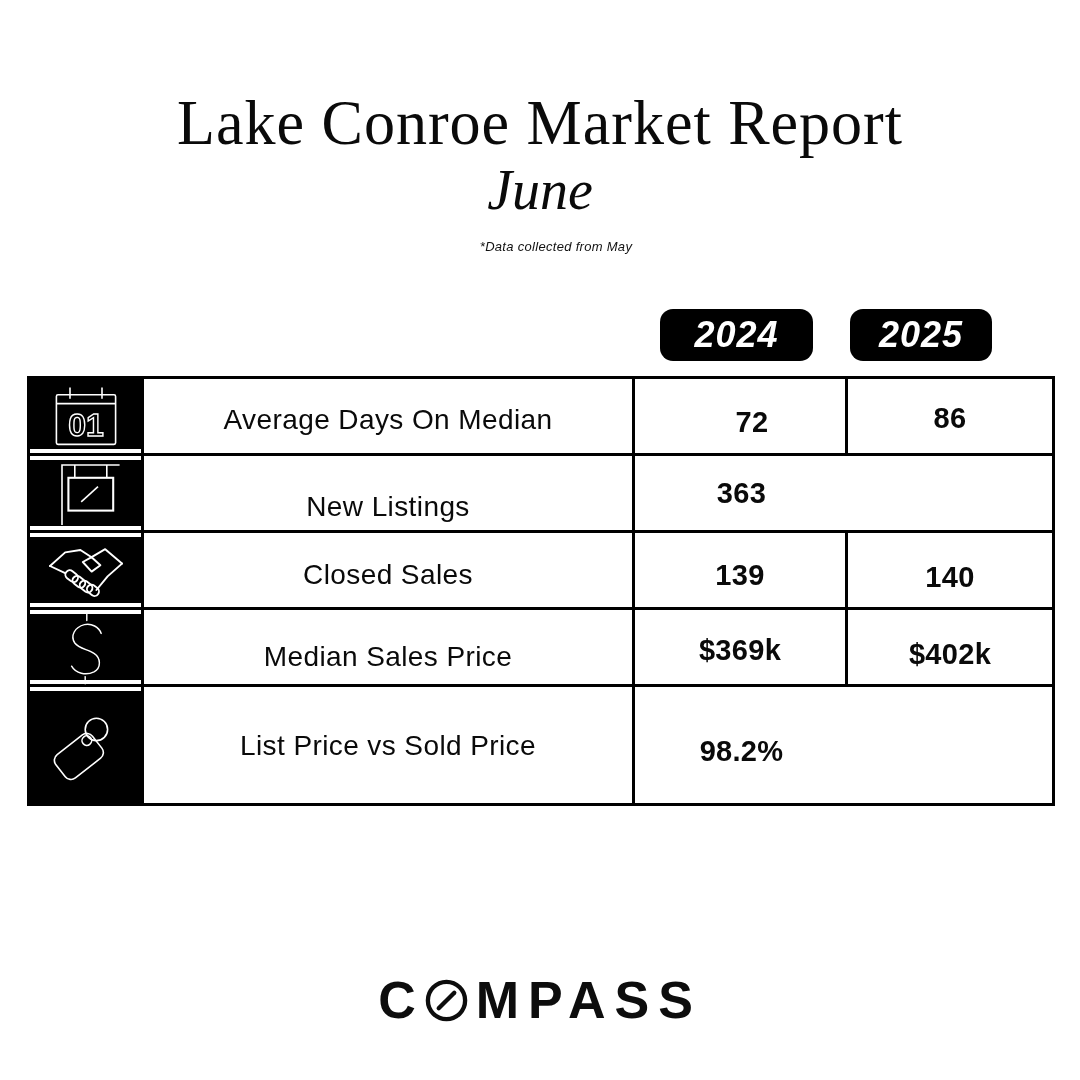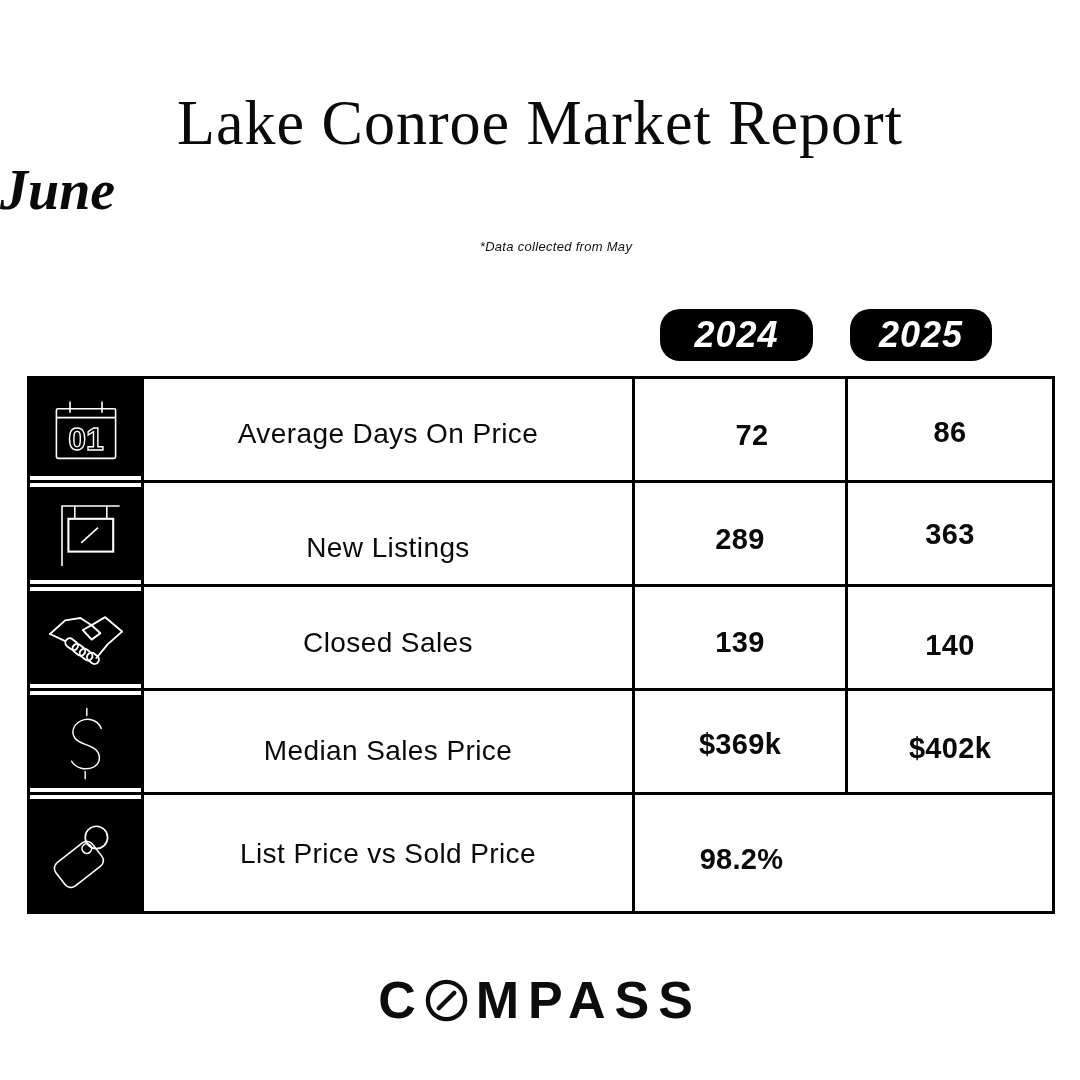--- a/index.html
+++ b/index.html
@@ -20,58 +20,57 @@
     text-align:center;
     font-family:"Liberation Serif", serif;
     font-weight:400;
     font-size:64px;
     letter-spacing:1px;
     transform:scaleX(.97);
     color:#0a0a0a;
   }
   .month {
     position:absolute; top:110px; left:0; width:100%;
-    text-align:left;
+    text-align:center;
     font-family:"Liberation Serif", serif;
     font-style:italic;
     font-size:56px;
     color:#0a0a0a;
-    font-weight:bold;
   }
   .note {
     position:absolute; top:191px; left:16px; width:100%;
     text-align:center;
     font-style:italic;
     font-size:13px;
     letter-spacing:.3px;
     color:#111;
   }
 
   
   .badge {
     position:absolute; top:261px; height:52px;
     background:#000; color:#fff;
-    border-radius:20px;
+    border-radius:13px;
     display:flex; align-items:center; justify-content:center;
     font-size:36px; font-weight:bold; font-style:italic;
     letter-spacing:1px;
   }
   .badge-2024 { left:660px; width:153px; }
   .badge-2025 { left:850px; width:142px; }
 
   
   .table {
     position:absolute; left:27px; top:328px; width:1028px;
     border:3px solid #000;
     background:#fff;
   }
   .row {
     display:grid;
     grid-template-columns:111px 494px 213px 1fr;
-    height:104px;
+    height:77px;
     border-bottom:3px solid #000;
   }
   .row:last-child { height:116px; border-bottom:none; }
 
   .icon-cell { position:relative; background:#fff; }
   .icon-box {
     position:absolute; left:0; right:0; top:4px; bottom:4px;
     background:#000;
     display:flex; align-items:center; justify-content:center;
   }
@@ -133,39 +132,38 @@
         <div class="icon-box">
           <svg viewBox="0 0 100 100" fill="none" stroke="#ffffff" stroke-width="2">
             <rect x="13" y="26" width="74" height="62" rx="2"></rect>
             <line x1="13" y1="37" x2="87" y2="37"></line>
             <line x1="30" y1="17" x2="30" y2="31"></line>
             <line x1="70" y1="17" x2="70" y2="31"></line>
             <text x="50" y="77" text-anchor="middle" font-family="Liberation Sans, sans-serif" font-size="40" font-weight="bold" fill="none" stroke="#ffffff" stroke-width="1.7">01</text>
           </svg>
         </div>
       </div>
-      <div class="label-cell">Average Days On Price</div>
+      <div class="label-cell">Average Days On Median</div>
       <div class="value-cell v24">72</div>
       <div class="value-cell v25">86</div>
     </div>
 
     <div class="row">
       <div class="icon-cell">
         <div class="icon-box">
           <svg viewBox="0 0 100 100" fill="none" stroke="#ffffff" stroke-width="2">
             <path d="M20 90 L20 15 L92 15"></path>
             <line x1="36" y1="15" x2="36" y2="31"></line>
             <line x1="76" y1="15" x2="76" y2="31"></line>
             <rect x="28" y="31" width="56" height="41" stroke-width="2.6"></rect>
             <line x1="44" y1="61" x2="65" y2="42"></line>
           </svg>
         </div>
       </div>
       <div class="label-cell">New Listings</div>
-      <div class="value-cell v24">289</div>
       <div class="value-cell v25">363</div>
     </div>
 
     <div class="row">
       <div class="icon-cell">
         <div class="icon-box">
           <svg viewBox="0 0 100 100" fill="none" stroke="#ffffff" stroke-width="2.4" stroke-linecap="round" stroke-linejoin="round">
             <path d="M5 45 L24 28 L43 25 L57 34"></path>
             <path d="M95 42 L74 24 L57 34"></path>
             <path d="M46 40 L57 34 L68 44 L57 52 Z"></path>

